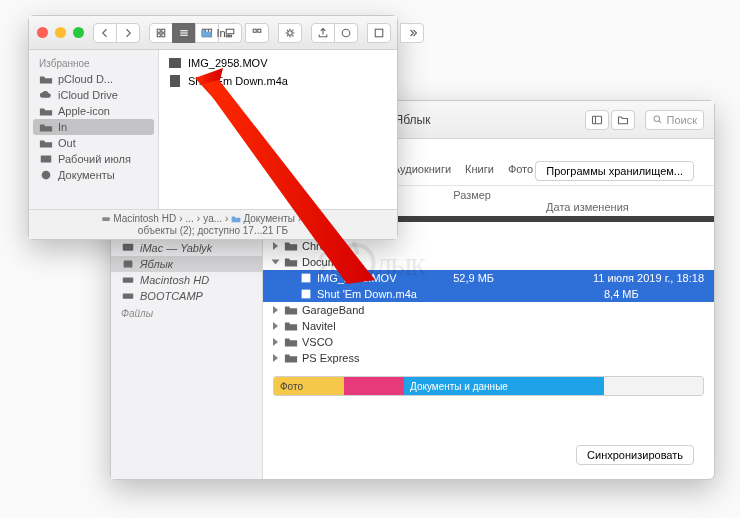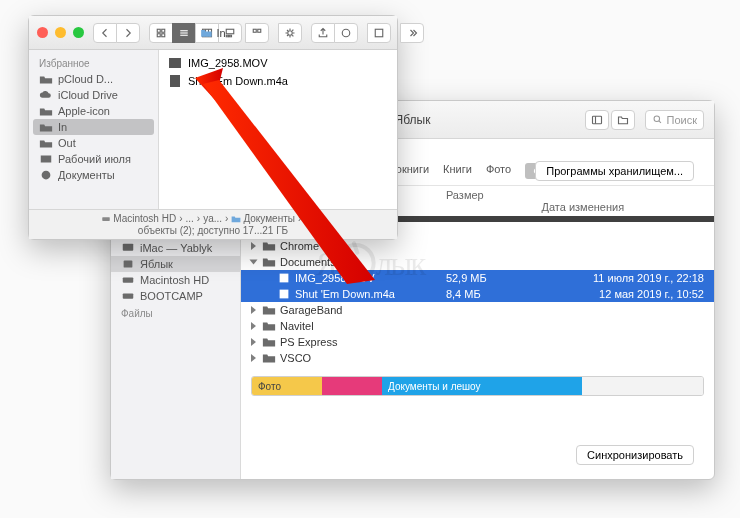--- a/index.html
+++ b/index.html
@@ -13,21 +13,21 @@
 .traffic { display: flex; gap: 7px; align-items: center; }
 .dot { width: 11px; height: 11px; border-radius: 50%; }
 .dot.red { background:#ff5f57; } .dot.yel { background:#febc2e; } .dot.grn { background:#28c840; }
 .tb-title { position:absolute; left:50%; transform:translateX(-50%); font-size:12px; color:#444; }
 .tb-icons { display:flex; gap:2px; margin-left:auto; }
 .tb-btn { width:24px; height:20px; border:1px solid #d0d0d0; border-radius:4px; background:#fff; display:flex; align-items:center; justify-content:center; }
 .tb-btn svg { width:12px; height:12px; fill:none; stroke:#666; stroke-width:1.5; }
 .tb-search { margin-left:4px; border:1px solid #d0d0d0; border-radius:4px; height:20px; padding:0 6px; font-size:11px; color:#999; display:flex; align-items:center; gap:4px; background:#fff; }
 
 .back .body { display:flex; height:calc(100% - 38px); }
-.back .sidebar { width:130px; background:#f2f2f4; border-right:1px solid #dadada; overflow:hidden; font-size:11px; color:#555; padding-top:4px; }
+.back .sidebar { width:152px; background:#f2f2f4; border-right:1px solid #dadada; overflow:hidden; font-size:11px; color:#555; padding-top:4px;font-style:italic; }
 .side-group { font-size:10px; color:#8a8a8a; padding:4px 10px 2px; text-transform:none; }
 .side-item { display:flex; align-items:center; gap:5px; padding:2px 10px; white-space:nowrap; }
 .side-item.sel { background:#d7d7d9; }
 .side-icon { width:14px; height:12px; display:inline-block; }
 .side-icon svg { width:14px; height:12px; fill:#6b6b6b; }
 
 .back .main { flex:1; display:flex; flex-direction:column; }
 .info-row { padding:4px 10px; font-size:11px; color:#666; }
 .btn-manage { position:absolute; right:20px; top:60px; font-size:11px; background:#fff; border:1px solid #d0d0d0; border-radius:4px; padding:3px 10px; }
 .tabs { display:flex; gap:14px; padding:4px 10px 6px; font-size:11px; color:#555; border-bottom:1px solid #e4e4e4; }
@@ -224,32 +224,31 @@
           </div>
         <div class="row sel">
             <span class="col1">
               <span class="pad" style="width:22px"></span>
               <span class="ficon"><svg viewBox="0 0 16 12">
                   <rect x="3" y="1" width="10" height="10"></rect>
                 </svg></span>
               <span>IMG_2958.MOV</span>
             </span>
             <span class="col2">52,9 МБ</span>
-            <span class="col3">11 июля 2019 г., 22:18</span>
+            <span class="col3">11 июля 2019 г., 18:18</span>
           </div>
         <div class="row sel">
             <span class="col1">
               <span class="pad" style="width:22px"></span>
               <span class="ficon"><svg viewBox="0 0 16 12">
                   <rect x="3" y="1" width="10" height="10"></rect>
                 </svg></span>
               <span>Shut 'Em Down.m4a</span>
             </span>
             <span class="col2">8,4 МБ</span>
-            <span class="col3">12 мая 2019 г., 10:52</span>
           </div>
         <div class="row folder">
             <span class="col1">
               <span class="tri"></span>
               <span class="ficon"><svg viewBox="0 0 16 12">
                   <path d="M1 2h5l1 2h8v7H1z"></path>
                 </svg></span>
               <span>GarageBand</span>
             </span>
           </div>
@@ -261,37 +260,37 @@
                 </svg></span>
               <span>Navitel</span>
             </span>
           </div>
         <div class="row folder">
             <span class="col1">
               <span class="tri"></span>
               <span class="ficon"><svg viewBox="0 0 16 12">
                   <path d="M1 2h5l1 2h8v7H1z"></path>
                 </svg></span>
+              <span>VSCO</span>
+            </span>
+          </div>
+        <div class="row folder">
+            <span class="col1">
+              <span class="tri"></span>
+              <span class="ficon"><svg viewBox="0 0 16 12">
+                  <path d="M1 2h5l1 2h8v7H1z"></path>
+                </svg></span>
               <span>PS Express</span>
-            </span>
-          </div>
-        <div class="row folder">
-            <span class="col1">
-              <span class="tri"></span>
-              <span class="ficon"><svg viewBox="0 0 16 12">
-                  <path d="M1 2h5l1 2h8v7H1z"></path>
-                </svg></span>
-              <span>VSCO</span>
             </span>
           </div>
       </div>
       <div class="storage-bar">
         <div class="sb-a">Фото</div>
         <div class="sb-b"></div>
-        <div class="sb-c">Документы и лешоу</div>
+        <div class="sb-c">Документы и данные</div>
         <div class="sb-d"></div>
       </div>
       <button class="btn-sync">Синхронизировать</button>
     </div>
   </div>
 </div>
 
 <div class="watermark">Я<span class="o"></span>лык</div>
 
 <div class="window front">

